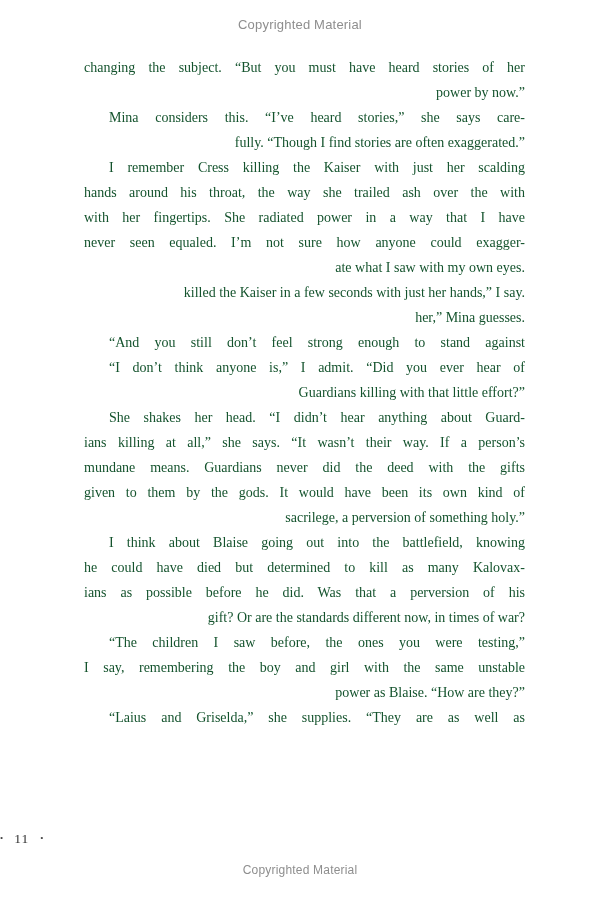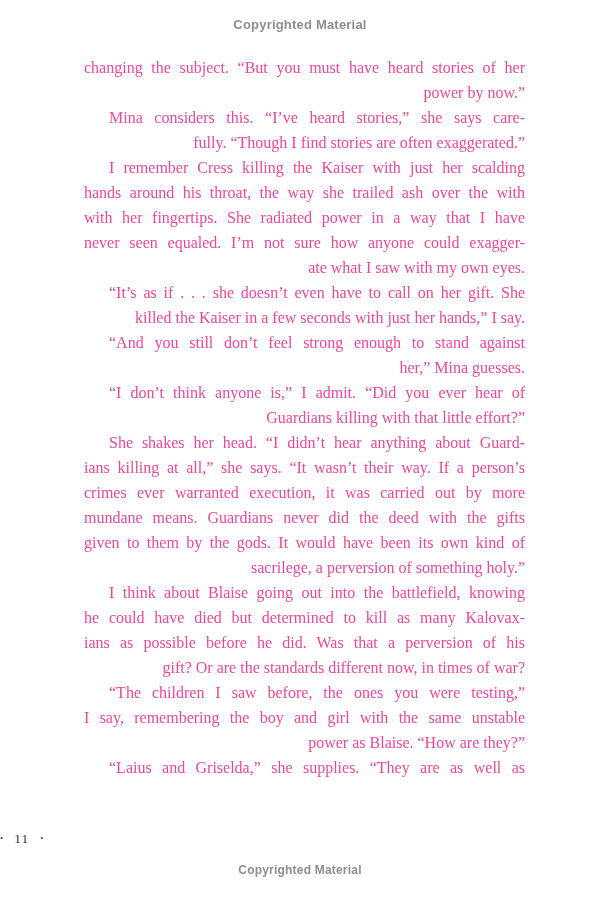--- a/index.html
+++ b/index.html
@@ -11,34 +11,34 @@
     background: #ffffff;
     overflow: hidden;
     font-family: "Liberation Serif", "DejaVu Serif", serif;
   }
   .copyright {
     position: absolute;
     left: 0;
     width: 100%;
     text-align: center;
     font-family: "Liberation Sans", "DejaVu Sans", sans-serif;
-    font-weight: 700;
+    font-weight: 400;
     color: #8e8e8e;
     letter-spacing: 0.2px;
   }
   .copyright.top { top: 17px; font-size: 13px; }
   .copyright.bottom { top: 863px; font-size: 12px; }
   .text-block {
     position: absolute;
     left: 84px;
     top: 55px;
     width: 441px;
-    font-size: 16px;
+    font-size: 14px;
     line-height: 25px;
-    color: #ec4899;
+    color: #14532d;
   }
   .line { height: 25px; text-align: right; }
   .line.justify { text-align: justify; text-align-last: justify; }
   .line.indent { text-indent: 25px; }
   .footer-pagenum {
     position: absolute;
     left: 0;
     top: 830px;
     width: 100%;
     text-align: left;
@@ -67,29 +67,27 @@
   <div class="text-block">
       <div class="line justify" style="">changing the subject. “But you must have heard stories of her</div>
       <div class="line" style="">power by now.”</div>
       <div class="line indent justify" style="">Mina considers this. “I’ve heard stories,” she says care-</div>
       <div class="line" style="">fully. “Though I find stories are often exaggerated.”</div>
       <div class="line indent justify" style="">I remember Cress killing the Kaiser with just her scalding</div>
       <div class="line justify" style="">hands around his throat, the way she trailed ash over the with</div>
       <div class="line justify" style="">with her fingertips. She radiated power in a way that I have</div>
       <div class="line justify" style="">never seen equaled. I’m not sure how anyone could exagger-</div>
       <div class="line" style="">ate what I saw with my own eyes.</div>
-      <div class="line indent justify" style="">“It’s as if . . . she doesn’t even have to call on her gift. She</div>
       <div class="line" style="">killed the Kaiser in a few seconds with just her hands,” I say.</div>
+      <div class="line" style="">her,” Mina guesses.</div>
       <div class="line indent justify" style="">“And you still don’t feel strong enough to stand against</div>
-      <div class="line" style="">her,” Mina guesses.</div>
       <div class="line indent justify" style="">“I don’t think anyone is,” I admit. “Did you ever hear of</div>
       <div class="line" style="">Guardians killing with that little effort?”</div>
       <div class="line indent justify" style="">She shakes her head. “I didn’t hear anything about Guard-</div>
       <div class="line justify" style="">ians killing at all,” she says. “It wasn’t their way. If a person’s</div>
-      <div class="line justify" style="">crimes ever warranted execution, it was carried out by more</div>
       <div class="line justify" style="">mundane means. Guardians never did the deed with the gifts</div>
       <div class="line justify" style="">given to them by the gods. It would have been its own kind of</div>
       <div class="line" style="">sacrilege, a perversion of something holy.”</div>
       <div class="line indent justify" style="">I think about Blaise going out into the battlefield, knowing</div>
       <div class="line justify" style="">he could have died but determined to kill as many Kalovax-</div>
       <div class="line justify" style="">ians as possible before he did. Was that a perversion of his</div>
       <div class="line" style="">gift? Or are the standards different now, in times of war?</div>
       <div class="line indent justify" style="">“The children I saw before, the ones you were testing,”</div>
       <div class="line justify" style="">I say, remembering the boy and girl with the same unstable</div>
       <div class="line" style="">power as Blaise. “How are they?”</div>

